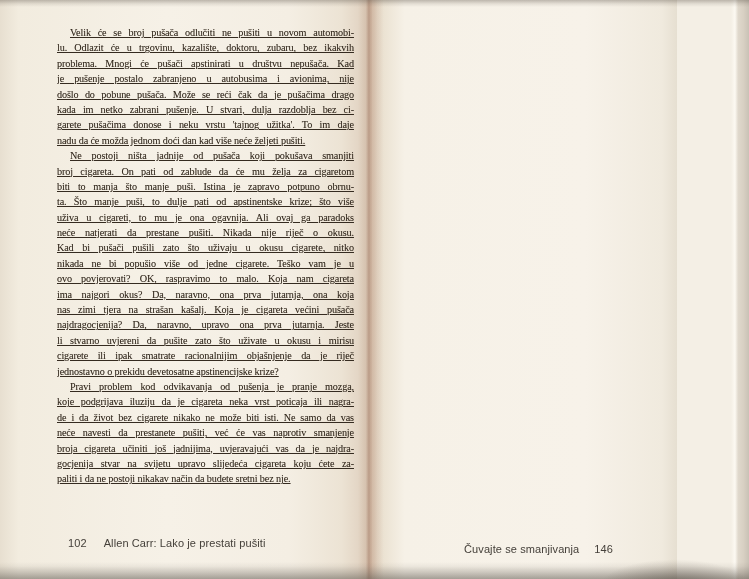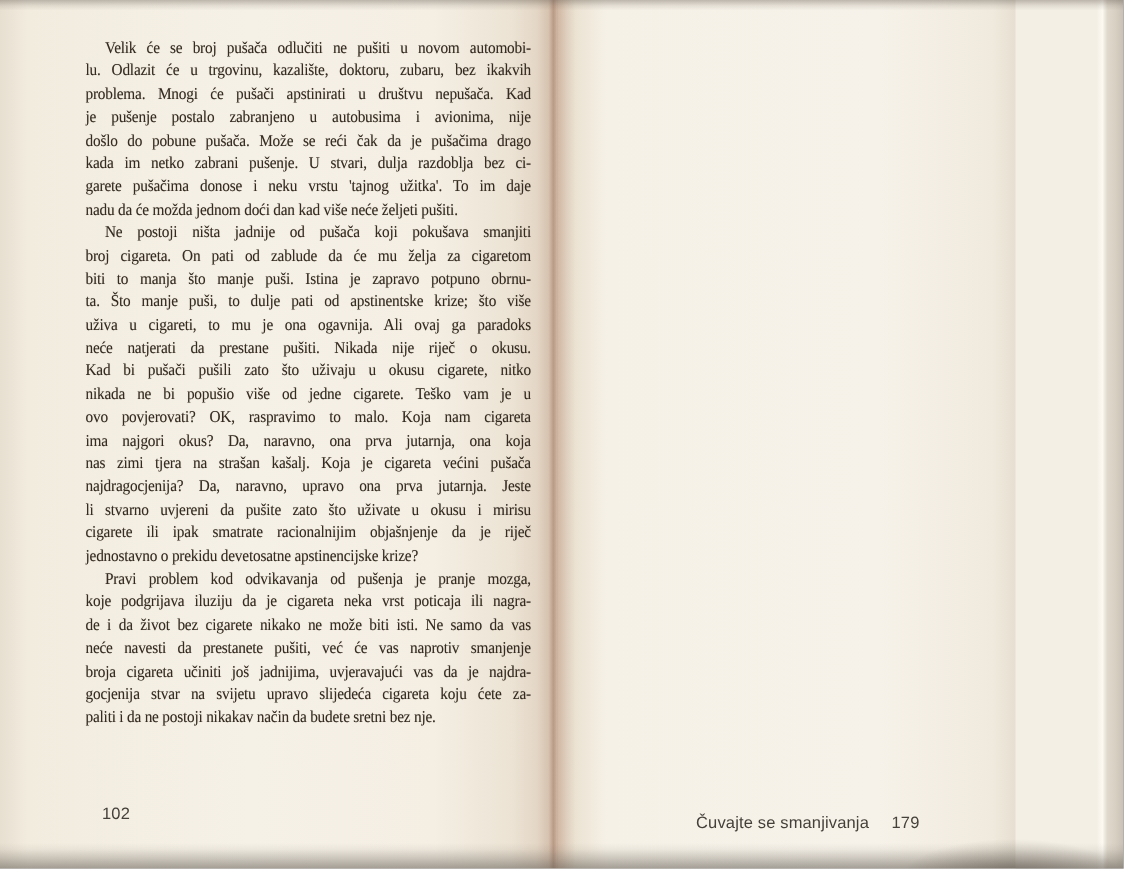--- a/index.html
+++ b/index.html
@@ -38,21 +38,21 @@
     position:absolute; bottom:0; left:0; width:749px; height:17px; pointer-events:none;
     background:linear-gradient(0deg,rgba(96,90,82,0.55) 0%,rgba(96,90,82,0.28) 40%,rgba(96,90,82,0.07) 75%,rgba(96,90,82,0) 100%);
   }
   .edge-bottom-blob{
     position:absolute; bottom:-6px; left:600px; width:150px; height:26px; pointer-events:none;
     background:radial-gradient(ellipse at 50% 100%,rgba(70,62,54,0.45) 0%,rgba(70,62,54,0) 70%);
   }
   .text-col{
     position:absolute; top:25px; width:297px;
     color:var(--ink);
-    font-size:11px; letter-spacing:-0.15px;
+    font-size:11px; letter-spacing:-0.15px;text-decoration:underline;
   }
   .col-left{left:57px;}
   .para{margin:0; padding:0;}
   .line{
     width:320px; height:15.4px; line-height:15.4px;
     transform:scaleX(0.928); transform-origin:0 0;
     text-align:justify; text-align-last:justify;
     white-space:normal; overflow:hidden;
     box-sizing:border-box;
     text-shadow:0 0 0.5px rgba(53,43,32,0.35);
@@ -107,28 +107,29 @@
           <div class="line">koje podgrijava iluziju da je cigareta neka vrst poticaja ili nagra-</div>
           <div class="line">de i da život bez cigarete nikako ne može biti isti. Ne samo da vas</div>
           <div class="line">neće navesti da prestanete pušiti, već će vas naprotiv smanjenje</div>
           <div class="line">broja cigareta učiniti još jadnijima, uvjeravajući vas da je najdra-</div>
           <div class="line">gocjenija stvar na svijetu upravo slijedeća cigareta koju ćete za-</div>
           <div class="line last">paliti i da ne postoji nikakav način da budete sretni bez nje.</div>
         </div>
       </div>
     <div class="footer footer-left">
       <span class="pagenum">102</span>
+      <span class="runtitle">Allen Carr: Lako je prestati pušiti</span>
     </div>
   </div>
 
   <div class="page page-right">
 
     <div class="footer footer-right">
       <span class="runtitle">Čuvajte se smanjivanja</span>
-      <span class="pagenum">179</span>
+      <span class="pagenum">146</span>
     </div>
   </div>
 
   <div class="gutter-crease"></div>
   <div class="edge-right"></div>
   <div class="edge-top"></div>
   <div class="edge-bottom"></div>
   <div class="edge-bottom-blob"></div>
 
 </div>

